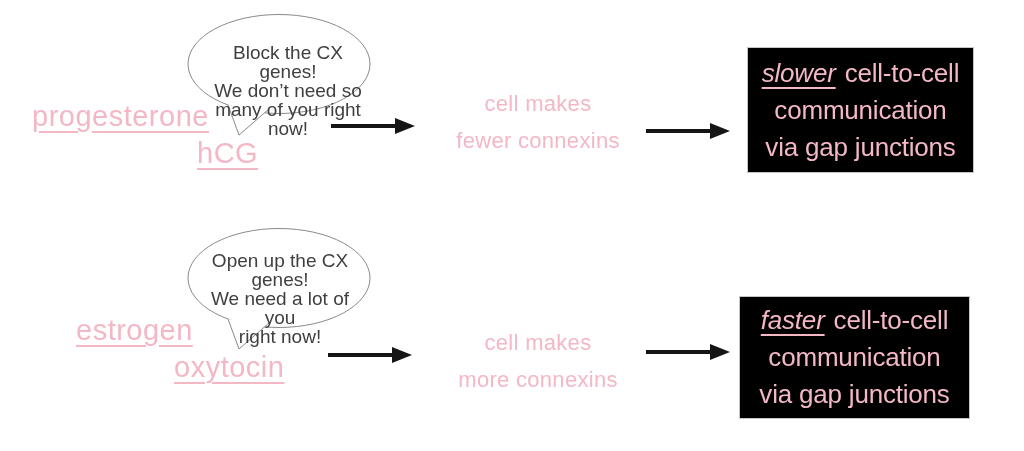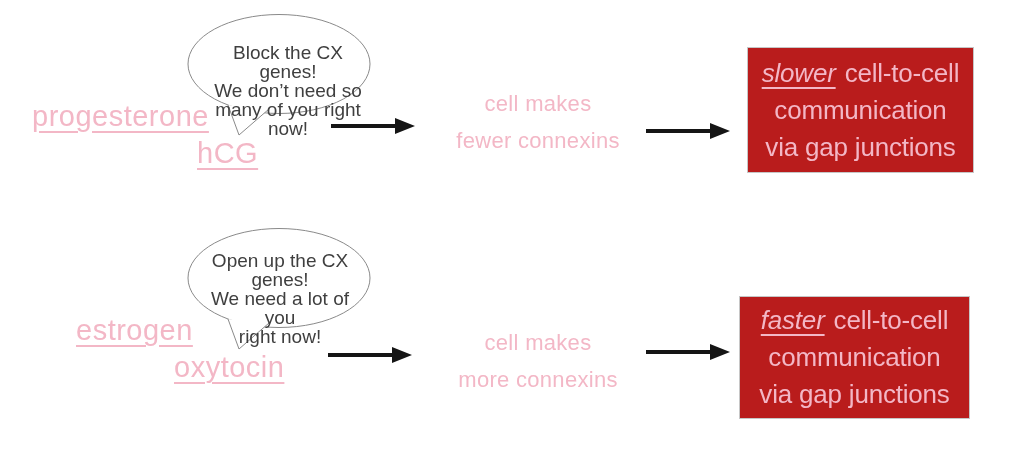--- a/index.html
+++ b/index.html
@@ -48,21 +48,21 @@
     color:var(--pink);
     font-size:22px;
     line-height:37px;
     text-align:center;
     white-space:pre-line;
     width:240px;
     letter-spacing:0.3px;
   }
   .result-box{
     border:1px solid var(--box-border);
-    background:#b91c1c;
+    background:#000000;
     display:flex;
     flex-direction:column;
     justify-content:center;
     align-items:center;
     color:var(--pink);
     font-size:26px;
     line-height:37px;
     letter-spacing:-0.2px;
     text-align:center;
   }

